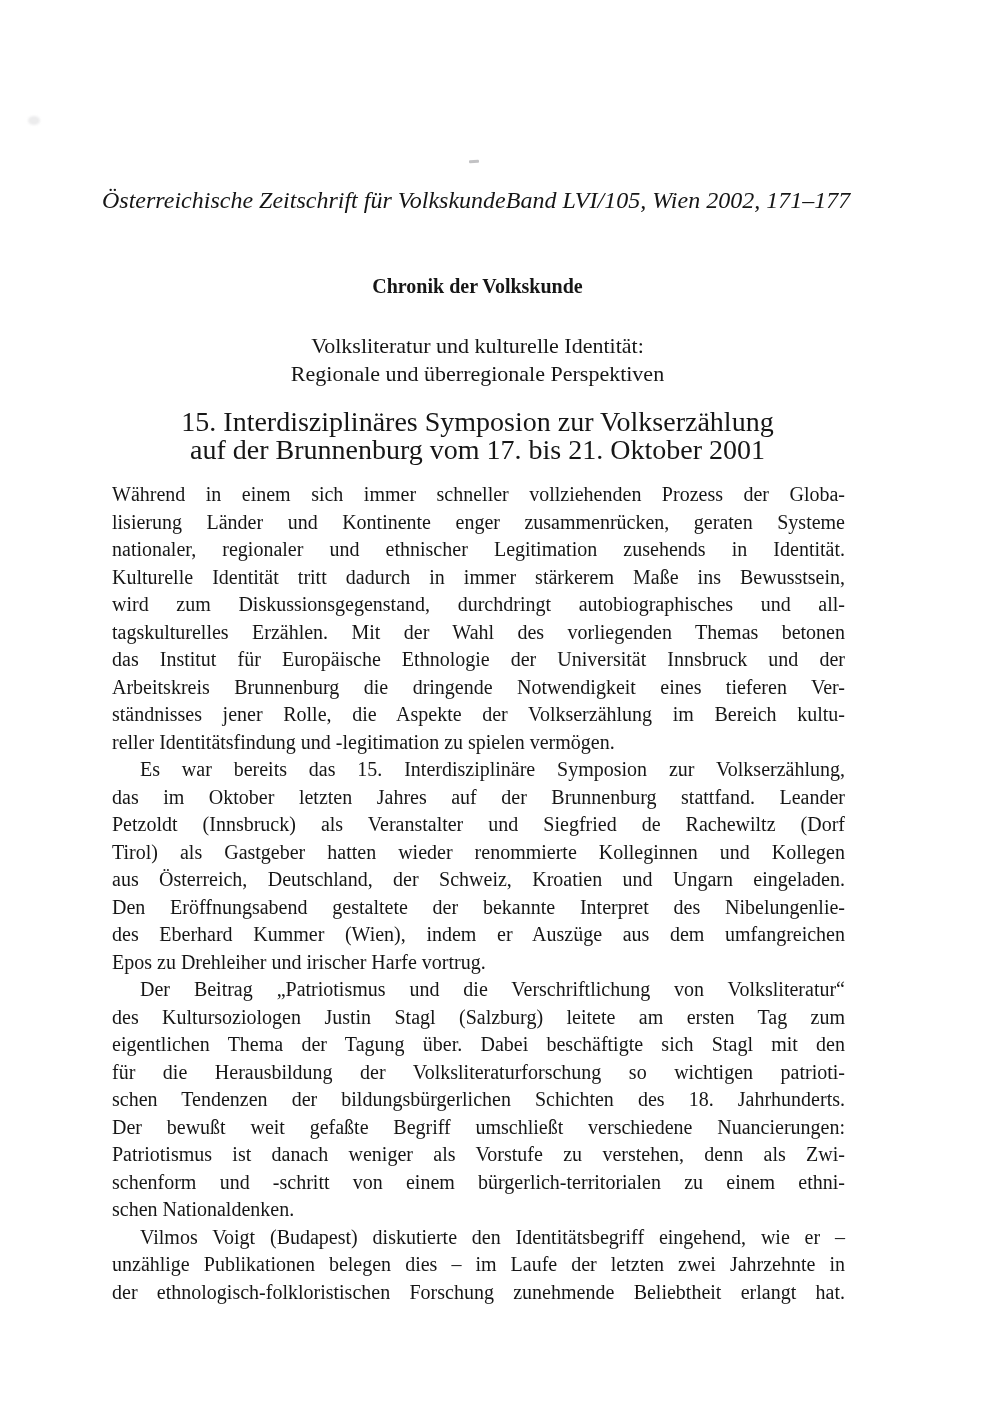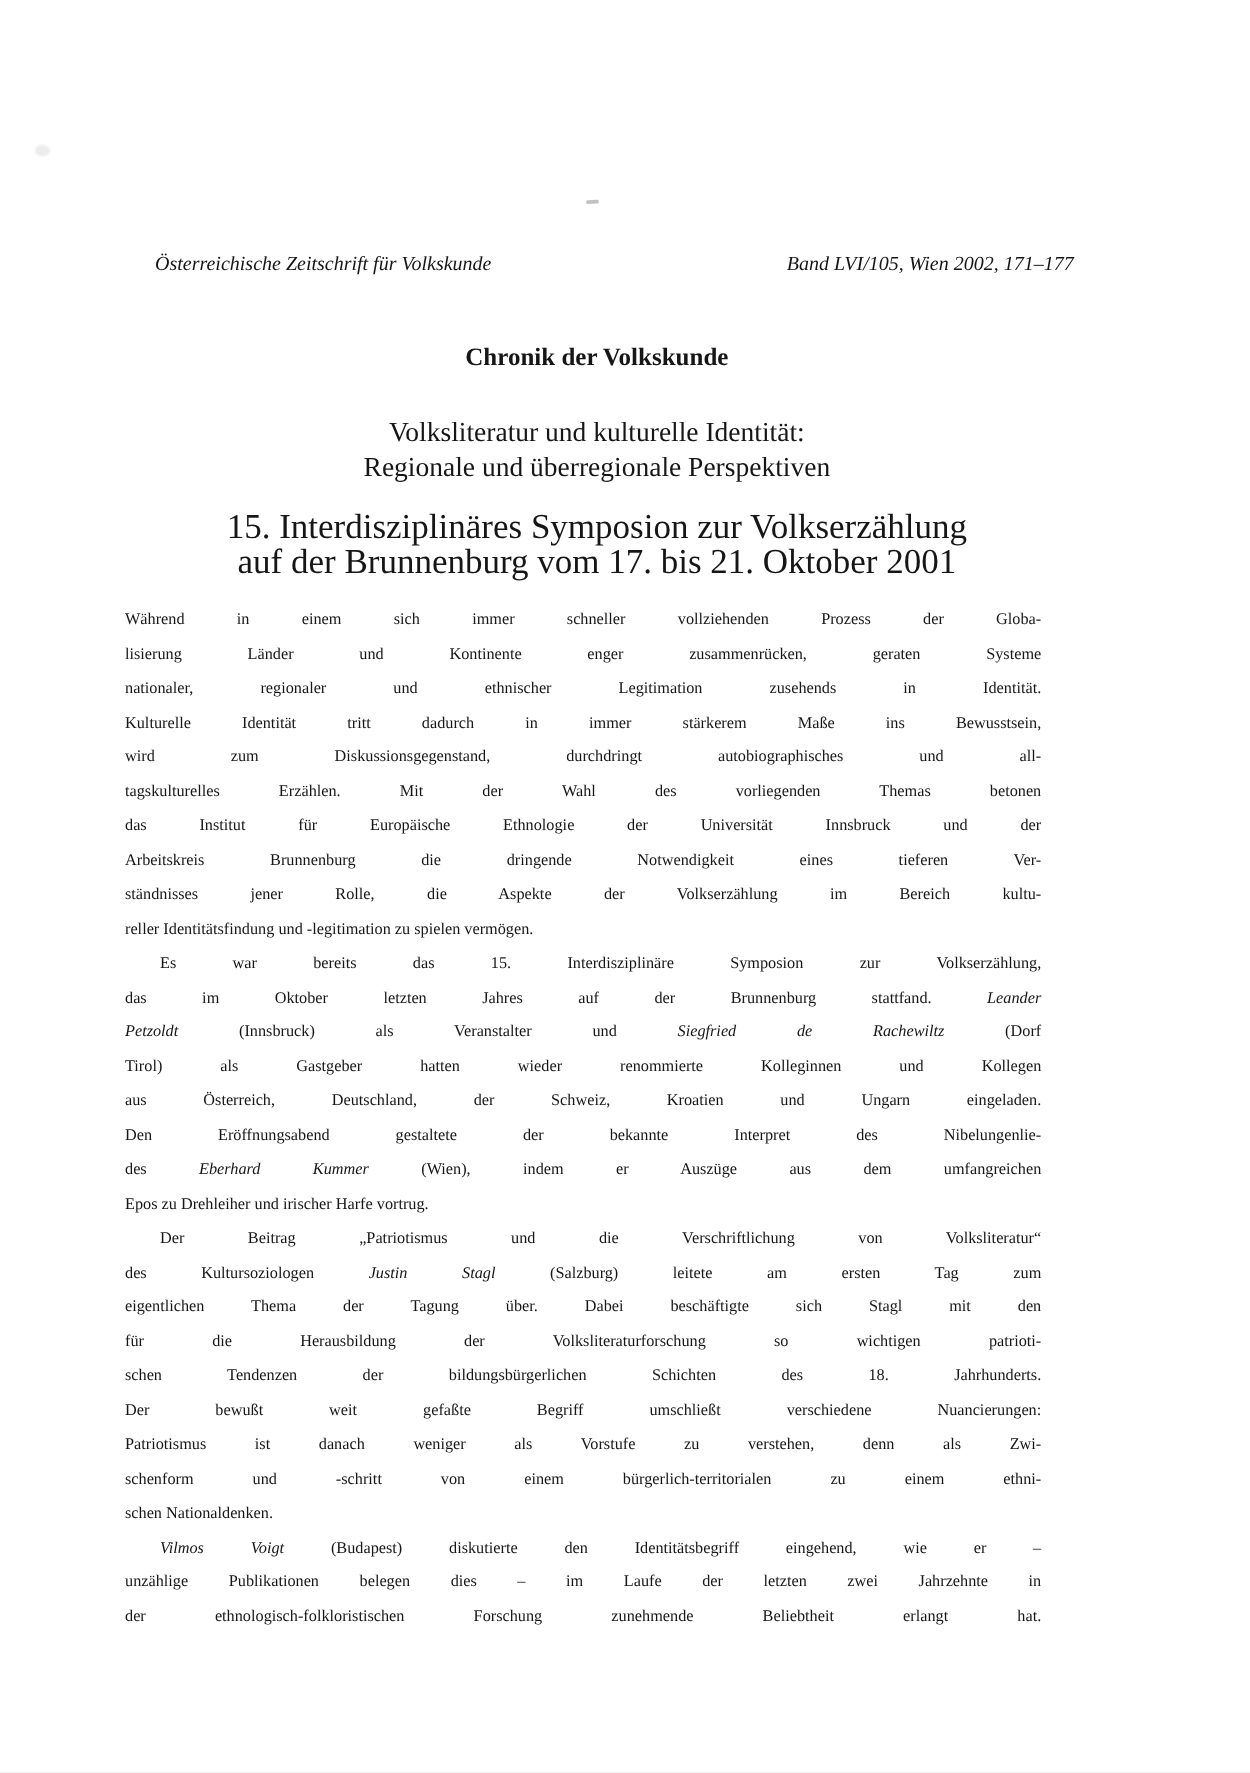--- a/index.html
+++ b/index.html
@@ -31,29 +31,28 @@
     position: absolute;
     left: 469px; top: 160px;
     width: 10px; height: 3px;
     background: #8f8f93;
     opacity: 0.55;
     transform: rotate(-4deg);
     border-radius: 1px;
   }
   .runninghead {
     position: absolute;
-    left: 124px; top: 188px;
+    left: 102px; top: 188px;
     width: 735px;
     display: flex;
     justify-content: space-between;
     font-style: italic;
-    font-size: 16px;
+    font-size: 24px;
     line-height: 24px;
     white-space: nowrap;
-    margin-top: 12px;
   }
   .doc-title {
     position: absolute;
     left: 110px; top: 271px;
     width: 735px;
     text-align: center;
     font-size: 20px;
     font-weight: bold;
     line-height: 31px;
   }
@@ -69,37 +68,37 @@
   .doc-event {
     position: absolute;
     left: 110px; top: 408px;
     width: 735px;
     text-align: center;
     font-size: 28px;
     line-height: 28px;
   }
   .body-text {
     position: absolute;
-    left: 100px; top: 481px;
+    left: 112px; top: 481px;
     width: 733px;
-    font-size: 13px;
+    font-size: 20px;
     line-height: 27.5px;
     text-align: left;
   }
   .paragraph { margin: 0; }
   .line {
     white-space: normal;
     text-align: left;
   }
   .line.just {
     text-align: justify;
     text-align-last: justify;
   }
   .line.indent { text-indent: 28px; }
-  .it { font-style: italic; }
+  .it { }
 </style>
 </head>
 <body>
 
 <div class="page" style="--ink: #161616; --bg: #ffffff;">
 
   <div class="artifact-smudge"></div>
   <div class="artifact-dash"></div>
 
   <div class="runninghead">

